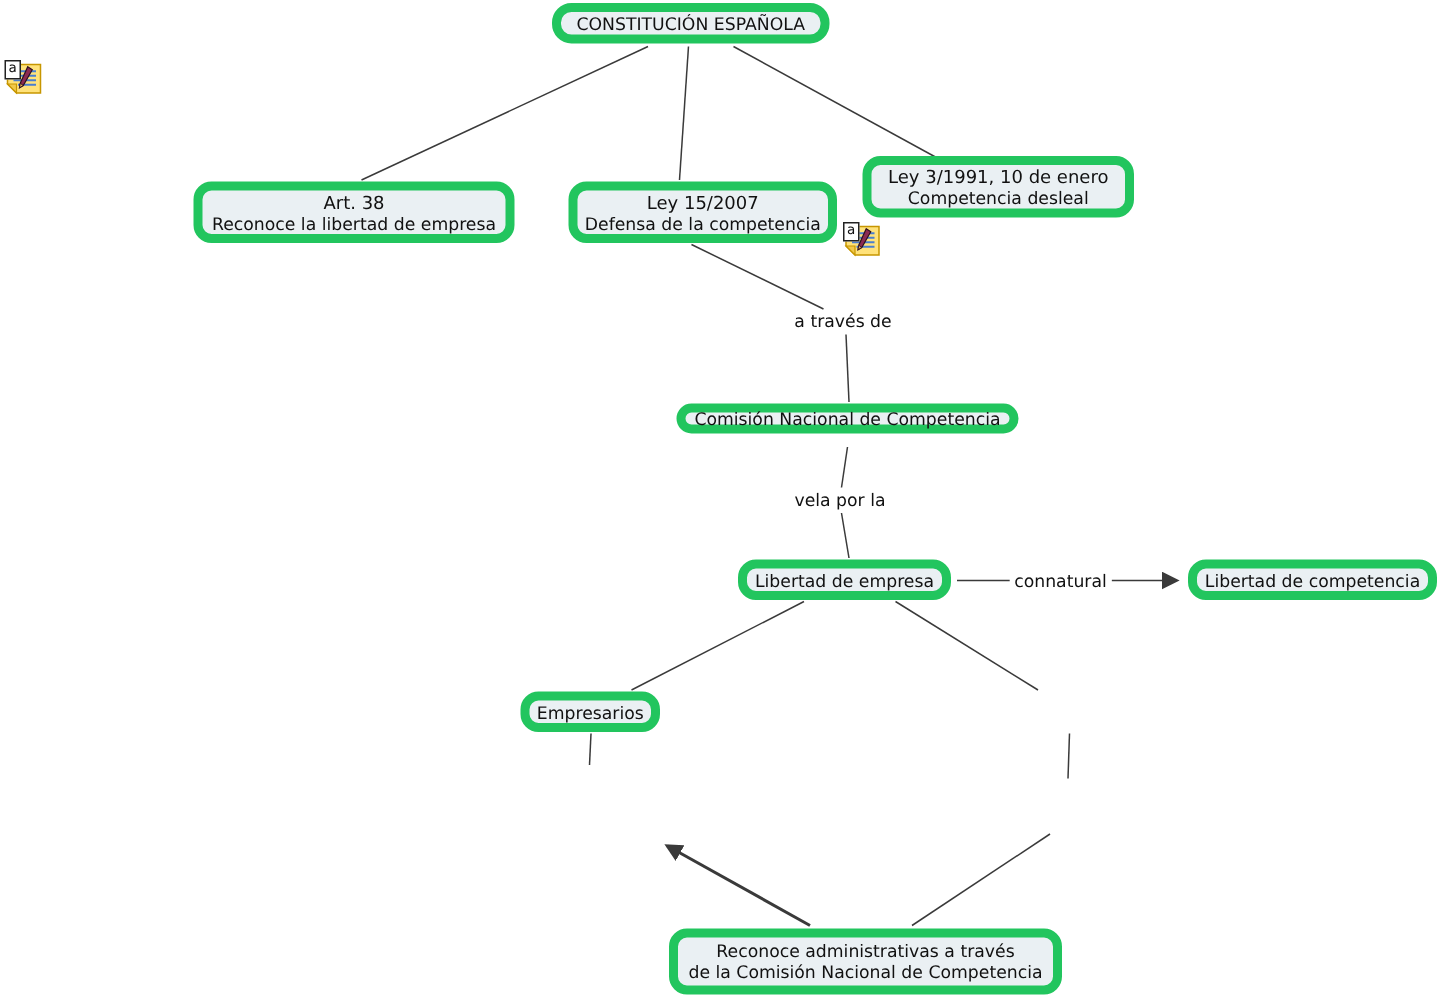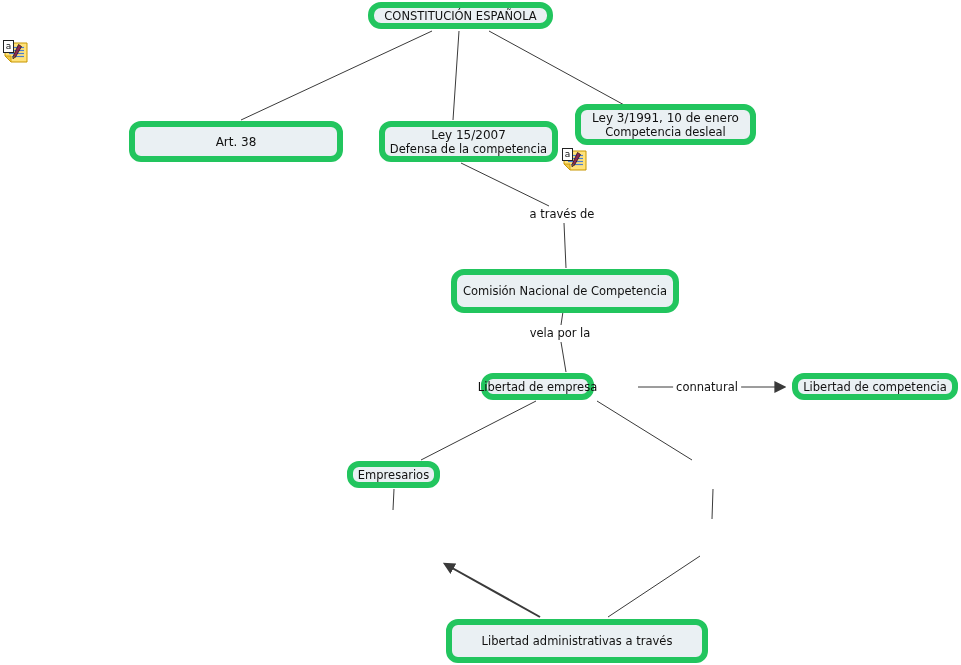--- a/index.html
+++ b/index.html
@@ -61,51 +61,53 @@
       <line x1="540" y1="617" x2="445" y2="564" stroke-width="2" marker-end="url(#arrow)"></line>
     </g>
   </svg>
 
   <div class="node" style="left:368px;top:2px;width:185px;height:27px;border-radius:13px">
     <span>CONSTITUCIÓN ESPAÑOLA</span>
   </div>
 
   <div class="node" style="left:129px;top:121px;width:214px;height:41px">
     <span class="t">Art. 38</span>
+    <span class="s">Reconoce la libertad de empresa</span>
   </div>
 
   <div class="node" style="left:379px;top:121px;width:179px;height:41px">
     <span class="t">Ley 15/2007</span>
     <span class="s">Defensa de la competencia</span>
   </div>
 
   <div class="node" style="left:575px;top:104px;width:181px;height:41px">
     <span class="t">Ley 3/1991, 10 de enero</span>
     <span class="s">Competencia desleal</span>
   </div>
 
-  <div class="node" style="left:451px;top:269px;width:228px;height:44px;border-radius:13px">
+  <div class="node" style="left:451px;top:269px;width:228px;height:20px;border-radius:13px">
     <span>Comisión Nacional de Competencia</span>
   </div>
 
-  <div class="node" style="left:481px;top:373px;width:113px;height:27px">
+  <div class="node" style="left:492px;top:373px;width:142px;height:27px">
     <span>Libertad de empresa</span>
   </div>
 
   <div class="node" style="left:792px;top:373px;width:166px;height:27px">
     <span>Libertad de competencia</span>
   </div>
 
   <div class="node" style="left:347px;top:461px;width:93px;height:27px">
     <span>Empresarios</span>
   </div>
 
 
   <div class="node" style="left:446px;top:619px;width:262px;height:44px">
-    <span class="s">Libertad administrativas a través</span>
+    <span class="s">Reconoce administrativas a través</span>
+    <span class="s">de la Comisión Nacional de Competencia</span>
   </div>
 
   <div class="phrase" style="left:562px;top:214px">a través de</div>
 
   <div class="phrase" style="left:560px;top:333px">vela por la</div>
 
   <div class="phrase" style="left:707px;top:387px">connatural</div>
 
 
 

